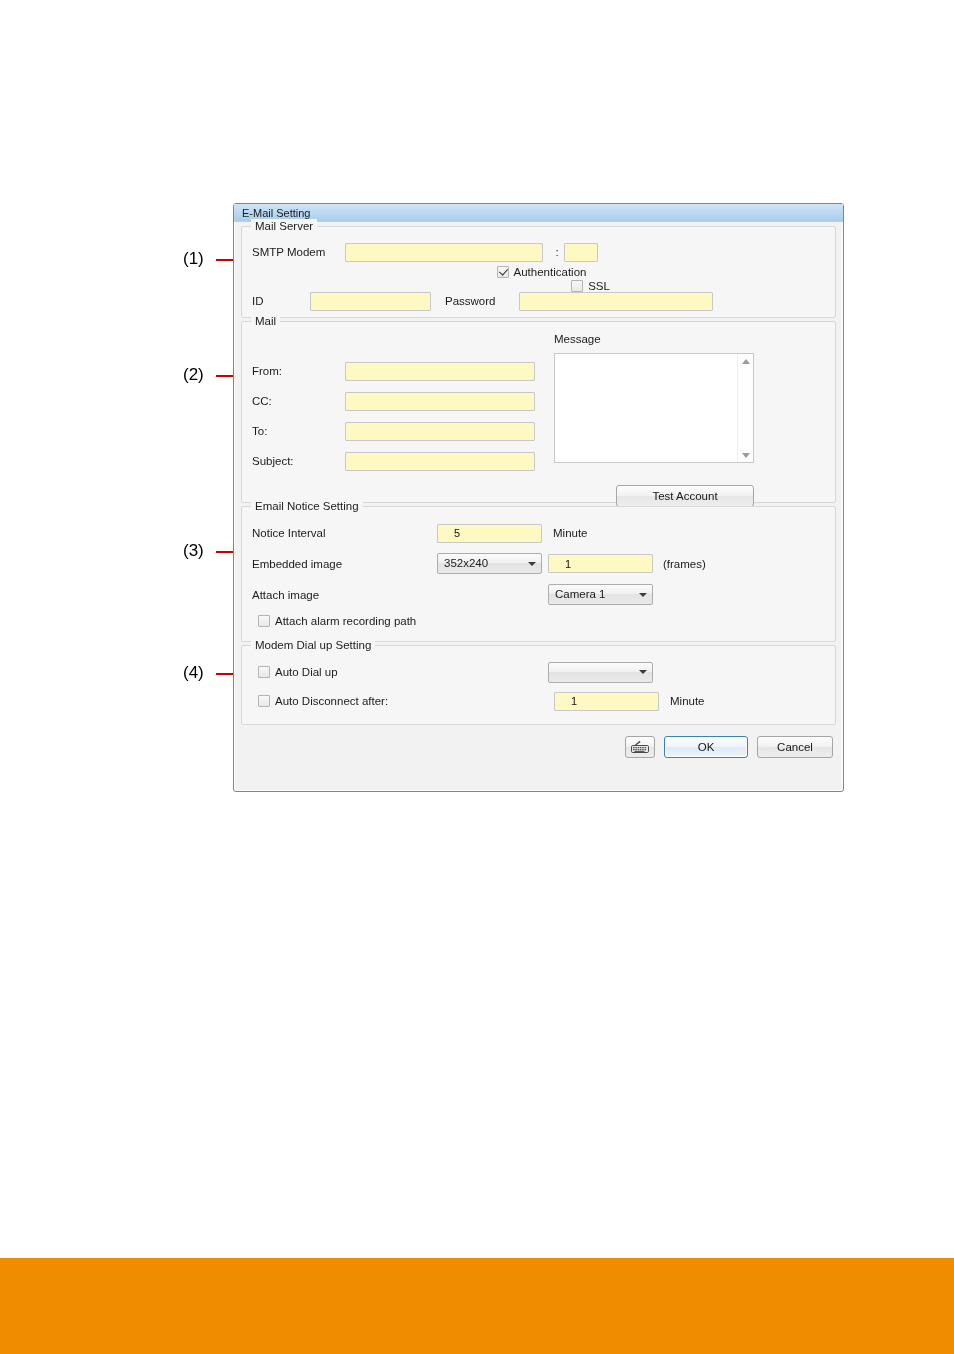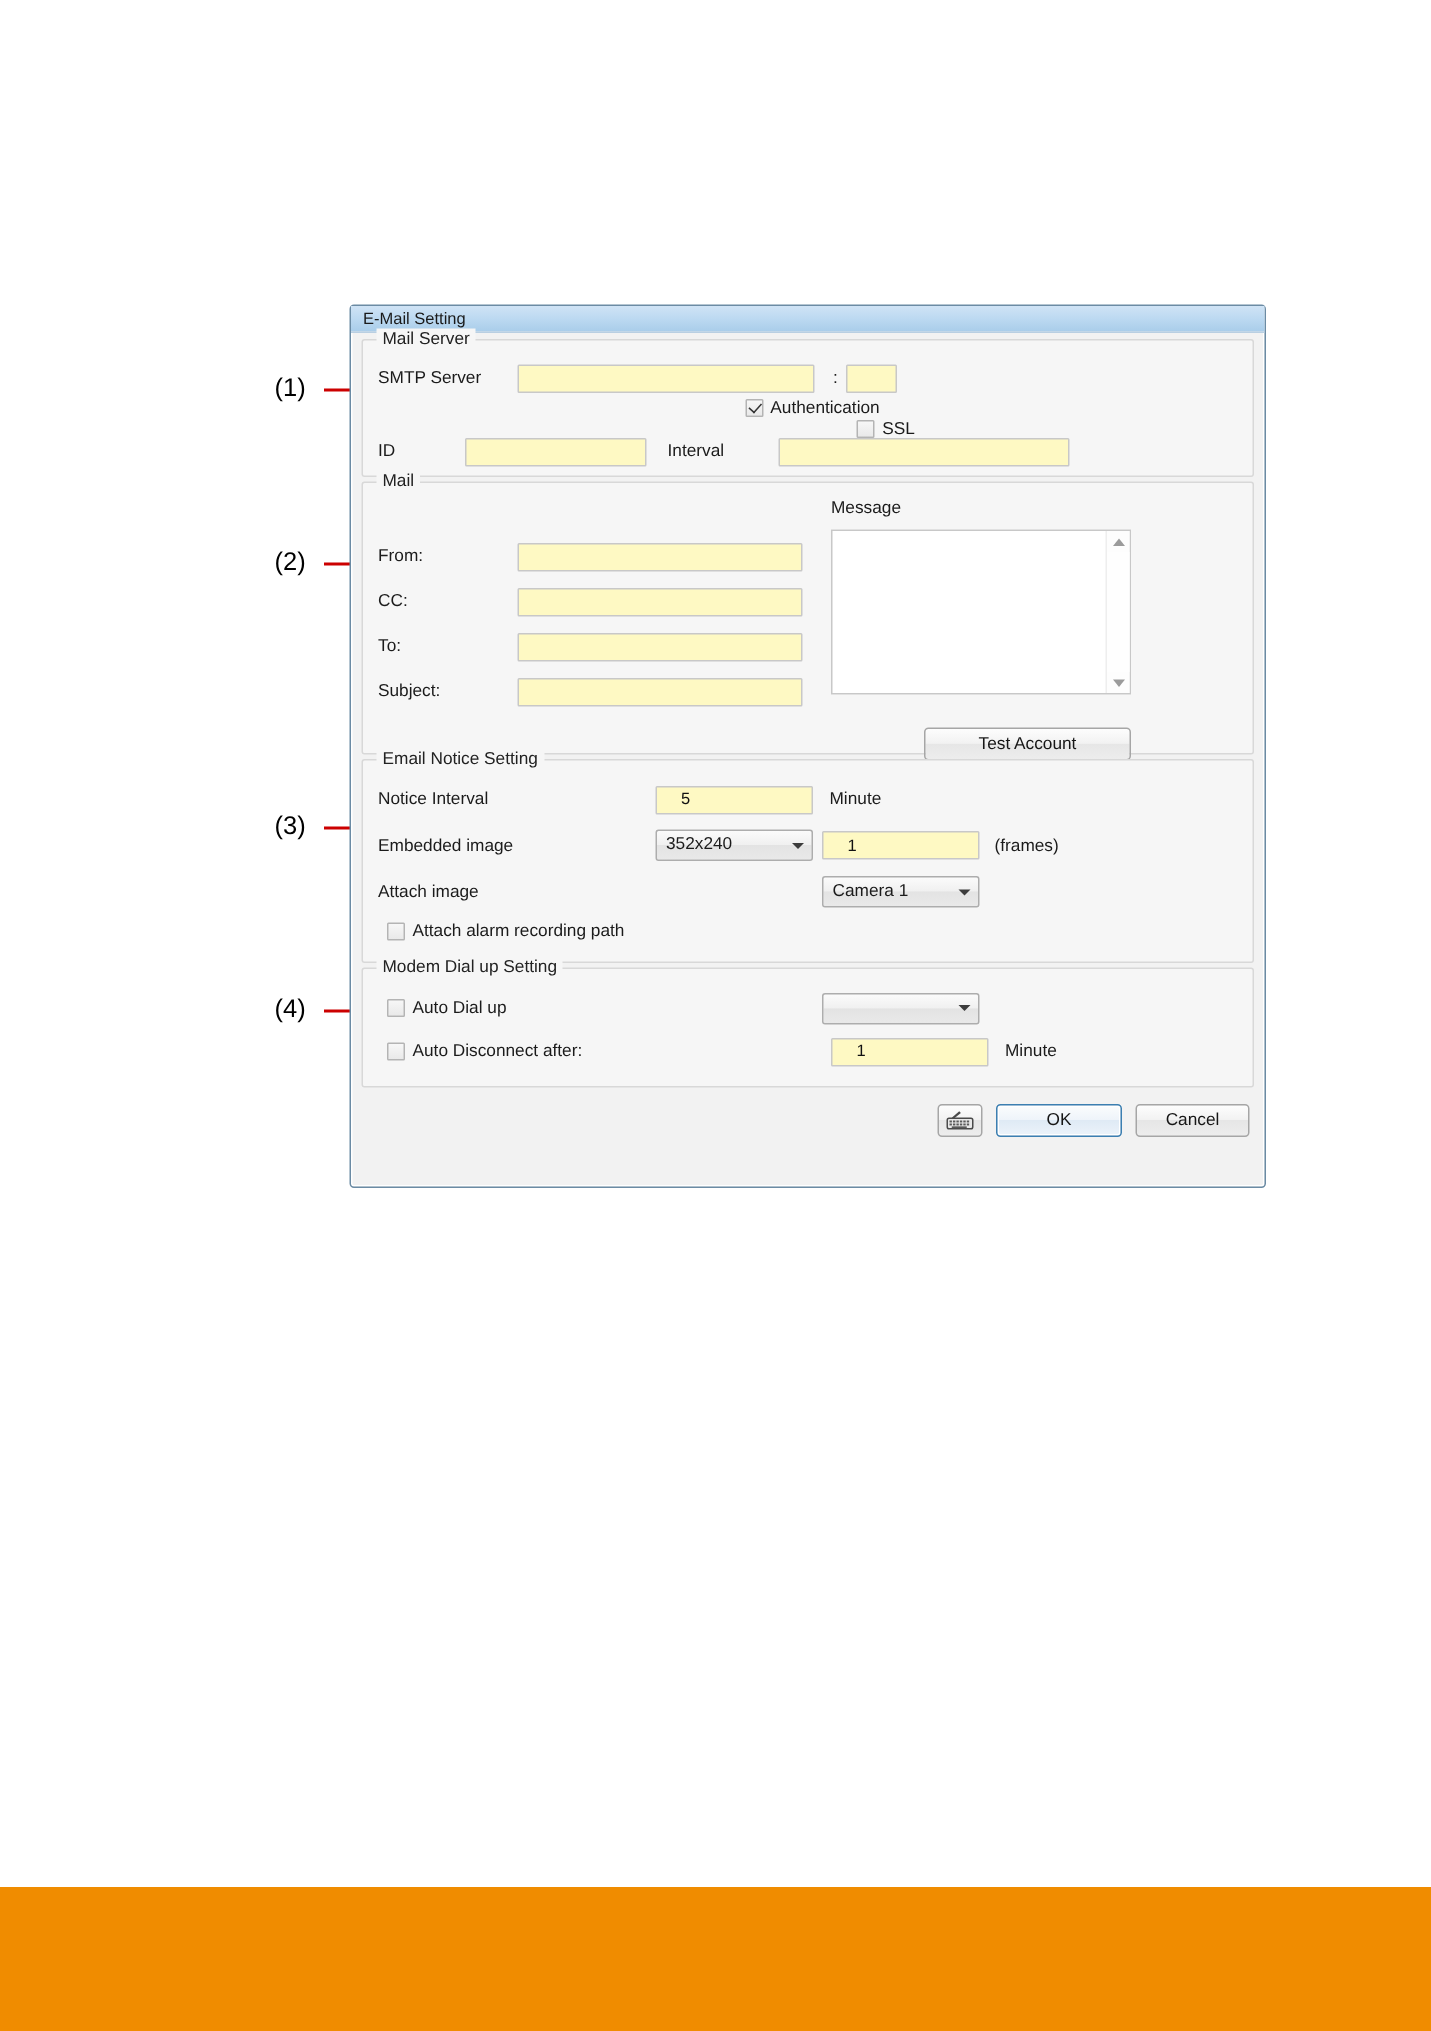--- a/index.html
+++ b/index.html
@@ -290,41 +290,41 @@
     <span>E-Mail Setting</span>
   </div>
 
   <div class="dlg-body">
 
     <div class="group" style="height:92px;">
       <div class="grp-title">Mail Server</div>
       <div class="grp-inner" style="padding-top:12px;">
 
         <div class="row" style="height:26px;">
-          <span class="lbl" style="width:93px;">SMTP Server</span>
+          <span class="lbl" style="width:93px;">SMTP Modem</span>
           <input class="tb" type="text" style="width: 198px;" value="">
           <span class="lbl" style="width:14px; text-align:center; margin-left:7px;">:</span>
           <input class="tb" type="text" style="width: 32px;" value="25">
         </div>
 
         <div class="row" style="height:24px;flex-direction:column;">
           <span class="cb-wrap" style="margin-left:6px;">
             <span class="cb checked"></span>
             <span class="lbl">Authentication</span>
           </span>
           <span class="cb-wrap" style="margin-left:104px;">
             <span class="cb"></span>
             <span class="lbl">SSL</span>
           </span>
         </div>
 
         <div class="row" style="height:24px;">
           <span class="lbl" style="width:58px;">ID</span>
           <input class="tb" type="text" style="width: 121px;" value="">
-          <span class="lbl" style="width:74px; margin-left:14px;">Interval</span>
+          <span class="lbl" style="width:74px; margin-left:14px;">Password</span>
           <input class="tb" type="password" style="width: 194px;" value="">
         </div>
 
       </div>
     </div>
 
     <div class="group" style="height:182px;">
       <div class="grp-title">Mail</div>
       <div class="grp-inner" style="padding-top:10px; display:flex;">
 

